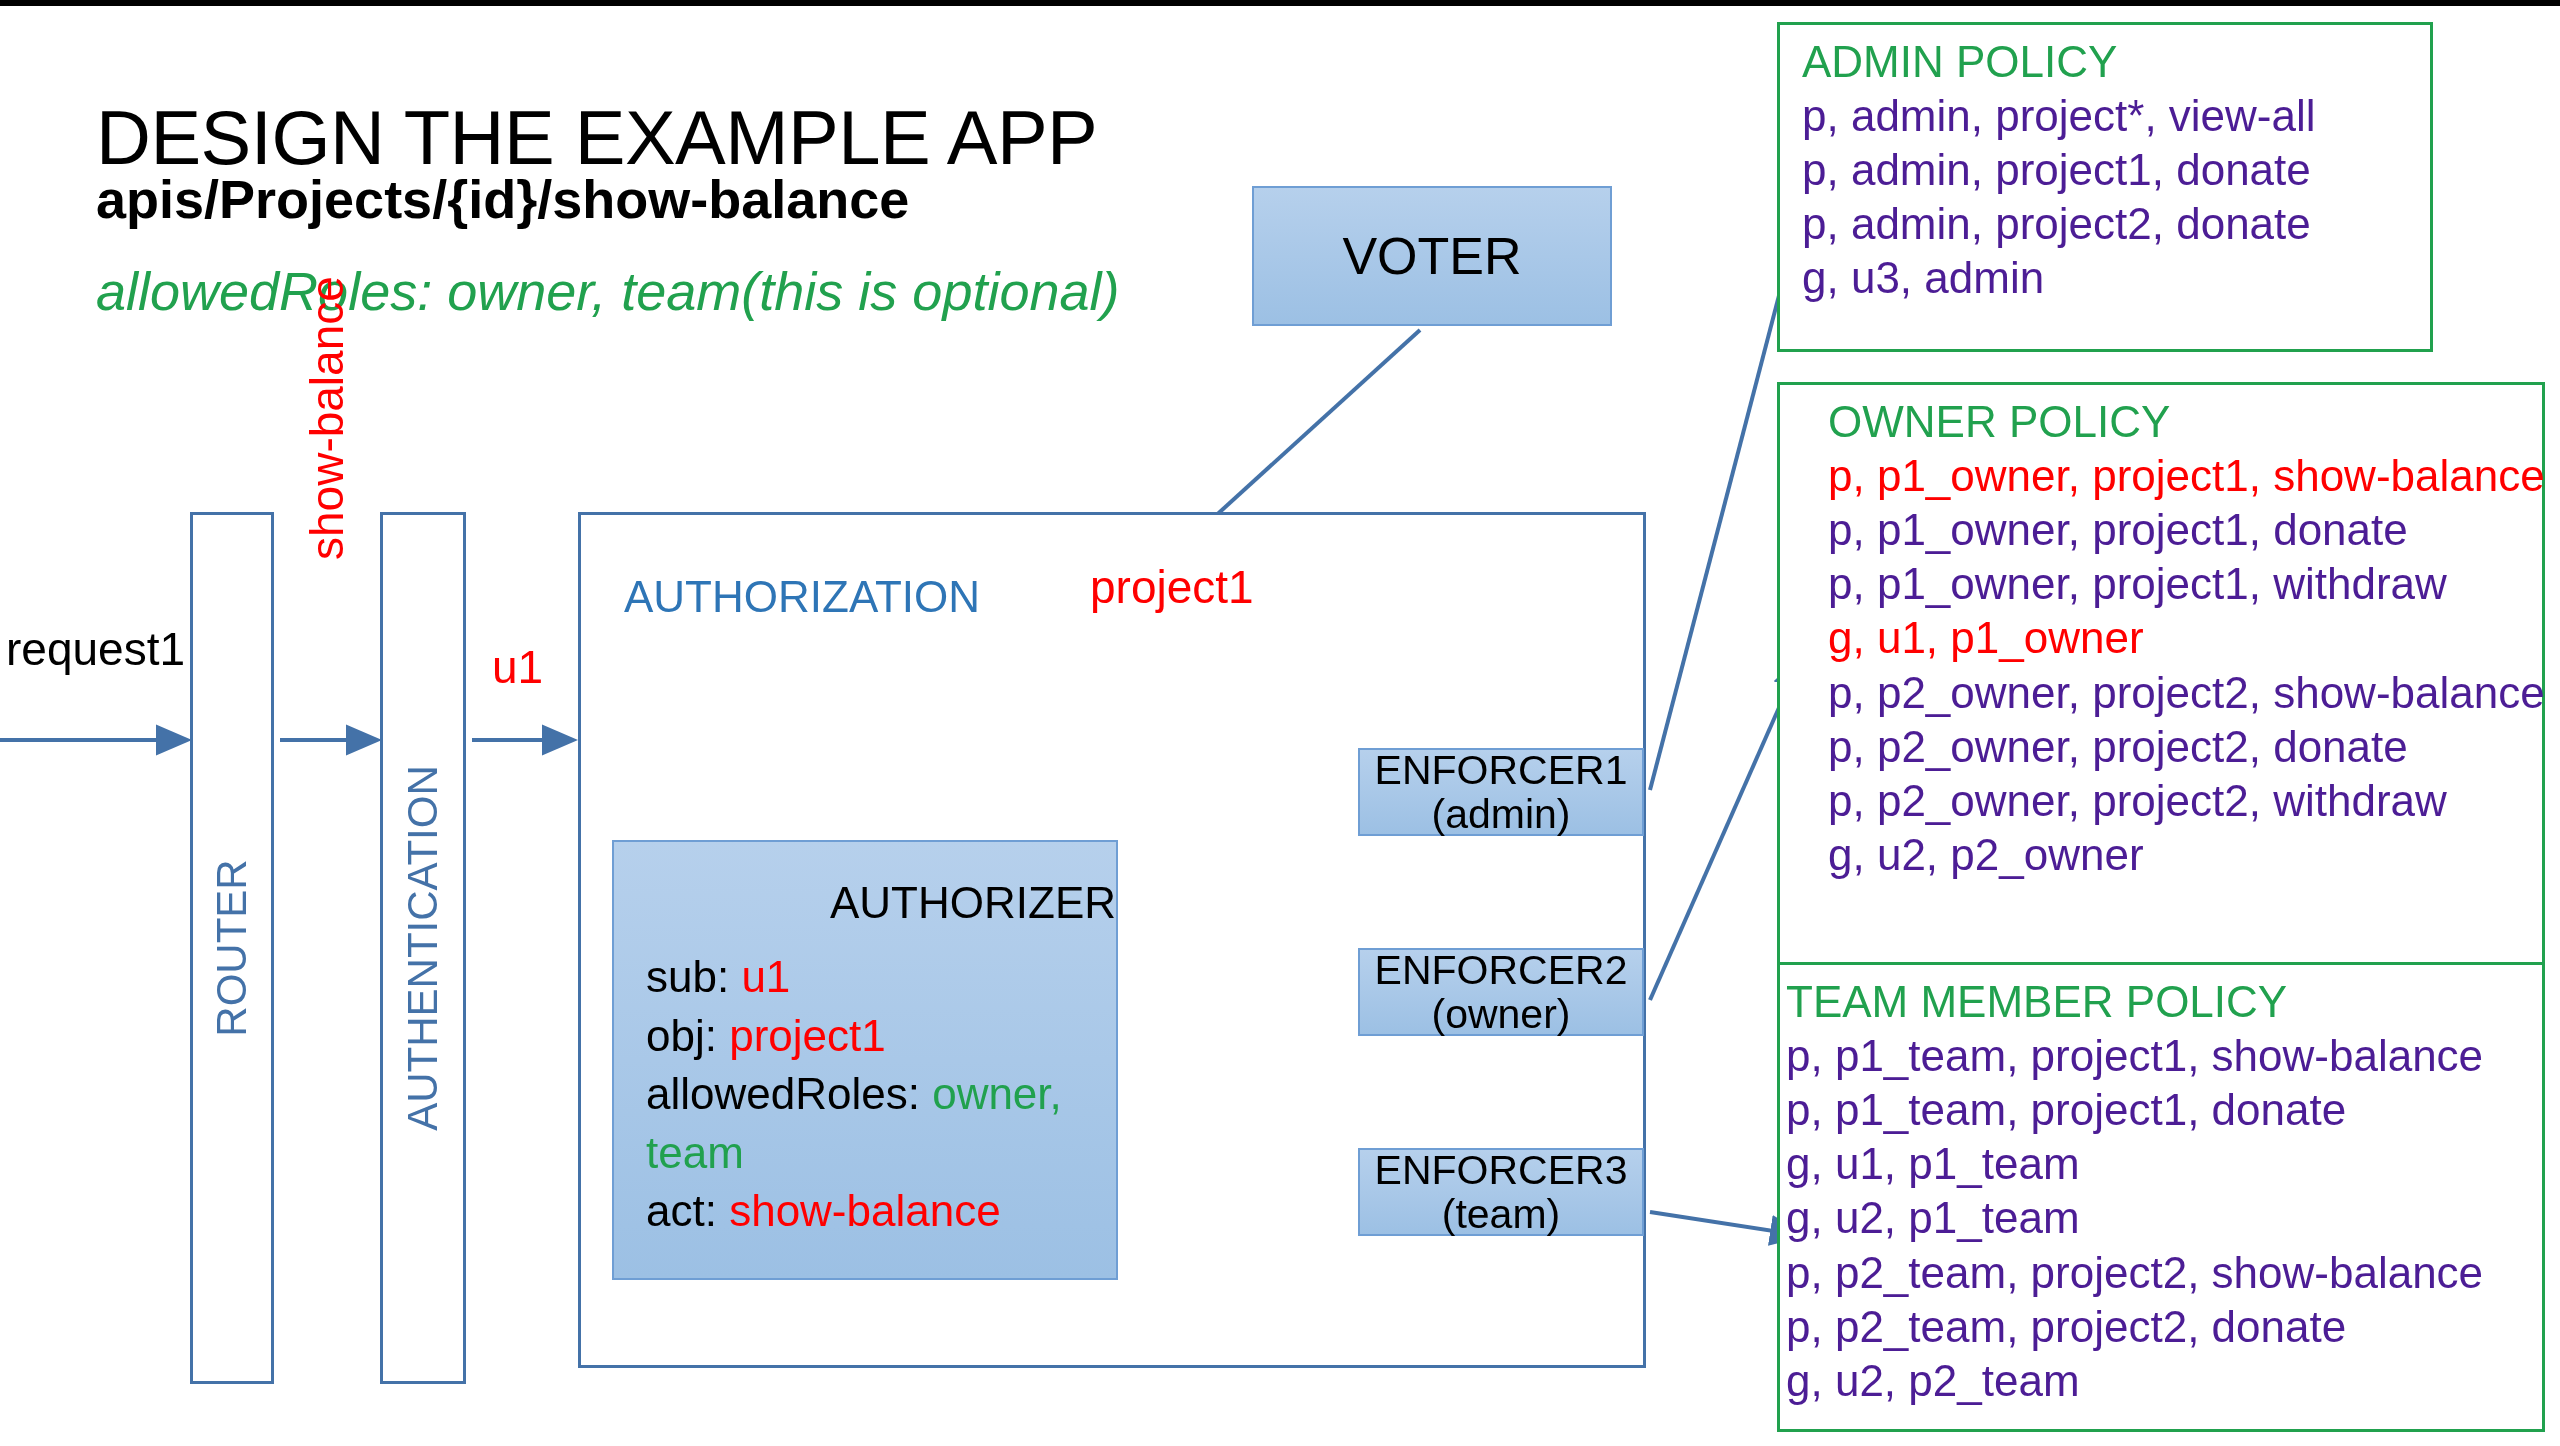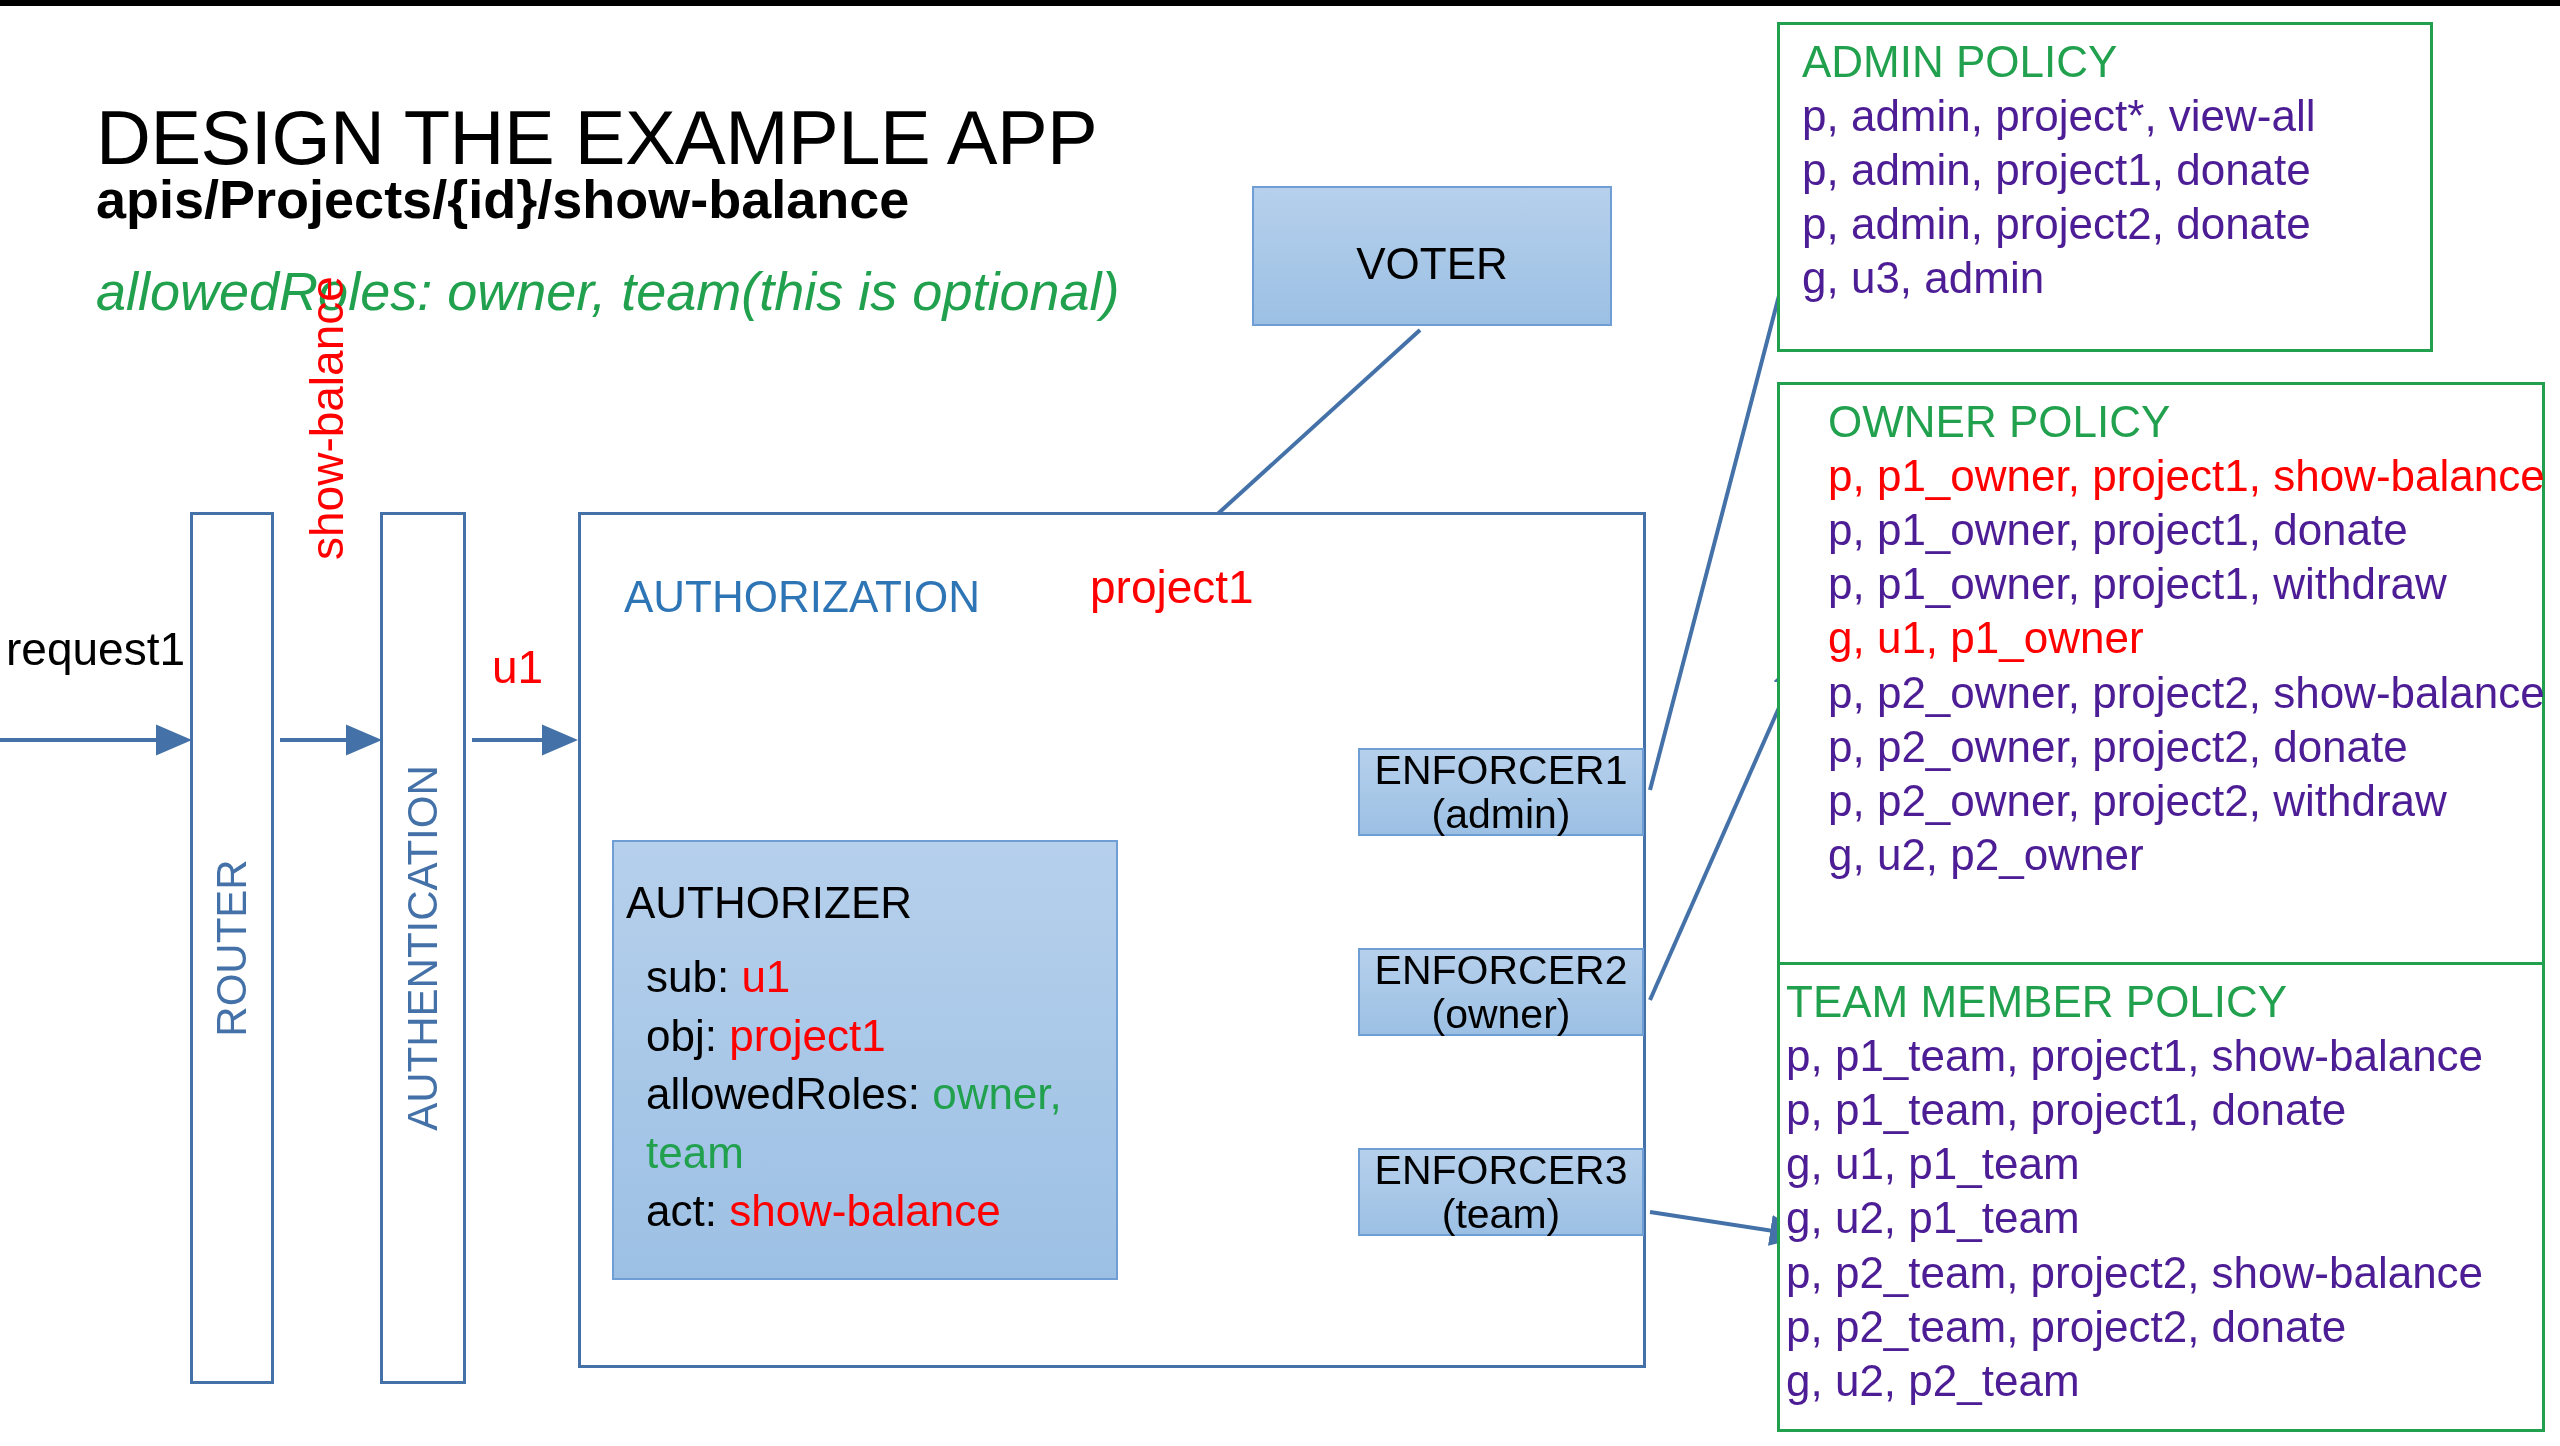--- a/index.html
+++ b/index.html
@@ -45,29 +45,29 @@
   #router-box{left:190px;top:512px;width:84px;height:872px;}
   #auth-box{left:380px;top:512px;width:86px;height:872px;}
   #authorization-box{left:578px;top:512px;width:1068px;height:856px;}
   #authorization-label{
     position:absolute;left:624px;top:572px;
     color:#2e75b6;font-size:44px;white-space:nowrap;
   }
 
   #voter-box{left:1252px;top:186px;width:360px;height:140px;}
   #voter-label{
-    position:absolute;left:0;top:8px;width:100%;height:100%;
+    position:absolute;left:0;top:0;width:100%;height:100%;
     display:flex;align-items:center;justify-content:center;
-    font-size:44px;color:#000000;
+    font-size:52px;color:#000000;
   }
 
   #authorizer-box{left:612px;top:840px;width:506px;height:440px;}
   #authorizer-title{
     position:absolute;left:0;top:36px;width:100%;
-    text-align:left;font-size:44px;color:#000;
+    text-align:right;font-size:44px;color:#000;
     padding-left:12px;box-sizing:border-box;
   }
   #authorizer-lines{
     position:absolute;left:32px;top:106px;right:10px;
     font-size:44px;color:#000;line-height:1.33;
   }
   .val-red{color:#ff0000;}
   .val-green{color:#21a14e;}
 
   .enf{width:286px;height:88px;}

